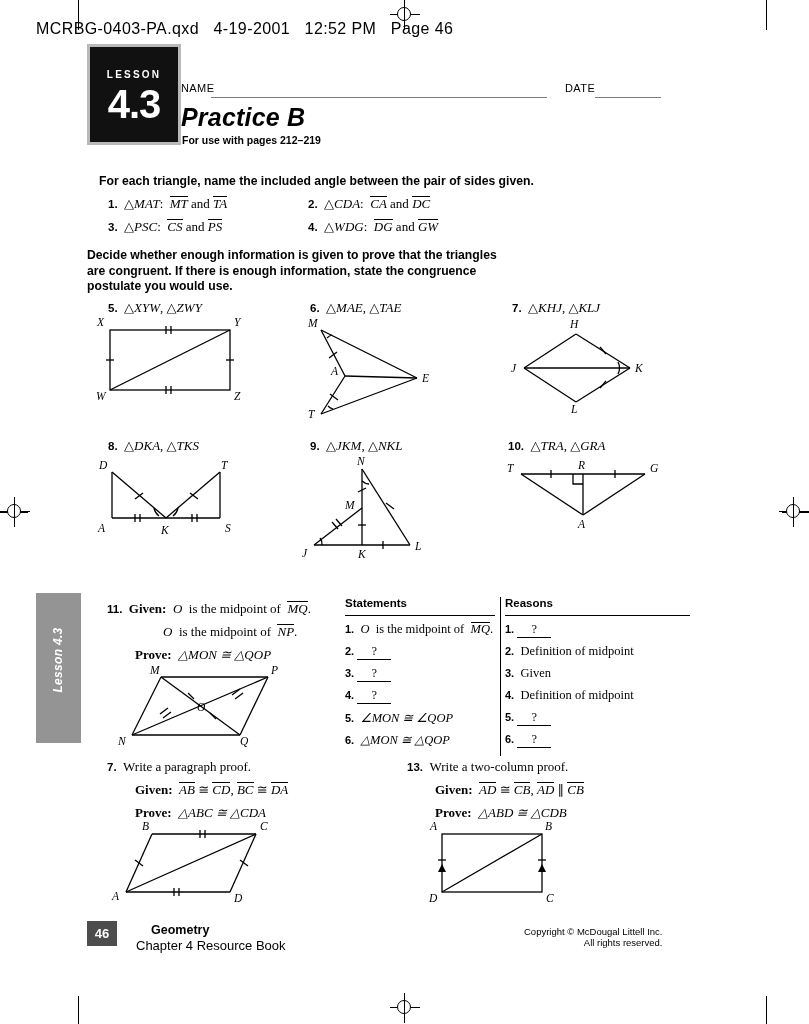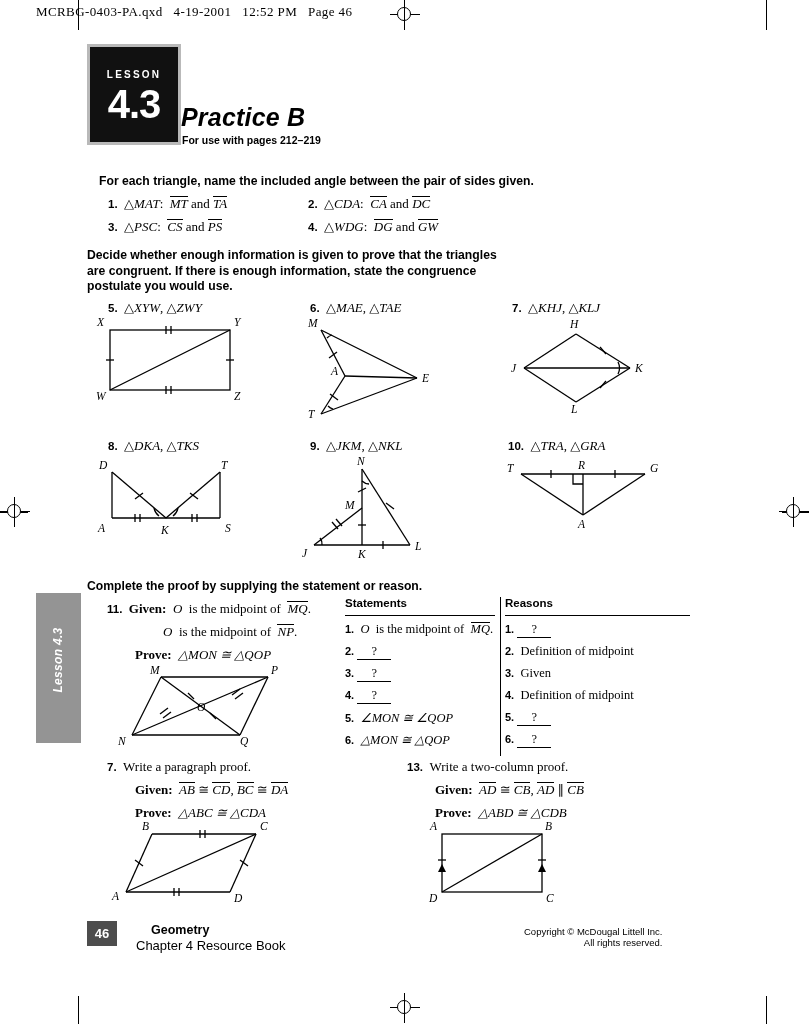--- a/index.html
+++ b/index.html
@@ -13,22 +13,22 @@
   
   .crop-v{position:absolute;width:1px;background:#000;}
   .crop-h{position:absolute;height:1px;background:#000;}
   .reg{position:absolute;width:30px;height:30px;}
   .reg:before{content:"";position:absolute;left:0;top:14px;width:30px;height:1px;background:#000;}
   .reg:after{content:"";position:absolute;left:14px;top:0;width:1px;height:30px;background:#000;}
   .reg span{position:absolute;left:7px;top:7px;width:14px;height:14px;border:1px solid #000;border-radius:50%;box-sizing:border-box;background:#fff;}
 
   
   .filehdr{
-    position:absolute;left:36px;top:4px;
-    font-family:Liberation Serif, serif;font-size:13px;letter-spacing:0.4px;
+    position:absolute;left:36px;top:20px;
+    font-family:Liberation Sans, sans-serif;font-size:16px;letter-spacing:0.4px;
     white-space:pre;color:#000;
   }
 
   
   .lesson-badge{
     position:absolute;left:87px;top:44px;width:94px;height:101px;
     background:#111;border:3px solid #b9b9b9;box-sizing:border-box;
     color:#fff;text-align:center;
   }
   .lesson-badge .lbl{
@@ -149,20 +149,26 @@
       <span></span>
     </div>
 
   <div class="filehdr">MCRBG-0403-PA.qxd   4-19-2001   12:52 PM   Page 46</div>
 
   <div class="lesson-badge">
     <div class="lbl">LESSON</div>
     <div class="num">4.3</div>
   </div>
 
+  <div class="namerow">
+    <div class="nm-label n">Name</div>
+    <div class="nm-rule n"></div>
+    <div class="nm-label d">Date</div>
+    <div class="nm-rule d"></div>
+  </div>
 
   <div class="title">Practice B</div>
   <div class="subtitle">For use with pages 212–219</div>
 
   <div class="sidetab">
     <span>Lesson 4.3</span>
   </div>
 
   <div class="instr" style="left:99px;top:174px;width:600px;">For each triangle, name the included angle between the pair of sides given.</div>
 
@@ -341,21 +347,20 @@
         <line x1="110" y1="10" x2="110" y2="18"></line>
         <polyline points="68,14 68,24 78,24"></polyline>
       </g>
       <text class="lab" x="2" y="12">T</text>
       <text class="lab" x="73" y="9">R</text>
       <text class="lab" x="145" y="12">G</text>
       <text class="lab" x="73" y="68">A</text>
     </svg>
   </div>
 
-  <div class="instr" style="left:87px;top:579px;width:600px;">Complete the proof by supplying the statement or reason.</div>
 
   <div class="prob" style="left:107px;top:601px;">
     <b>11.</b>
     <span style="font-weight:bold;">&nbsp;<span>Given:</span></span>
     <span class="it">&nbsp;<span>O</span></span>
     <span>&nbsp;<span>is the midpoint of</span>&nbsp;</span>
     <span class="ovl">MQ</span><span>.</span>
   </div>
   <div class="prob" style="left:163px;top:624px;">
     <span class="it"><span>O</span></span>

